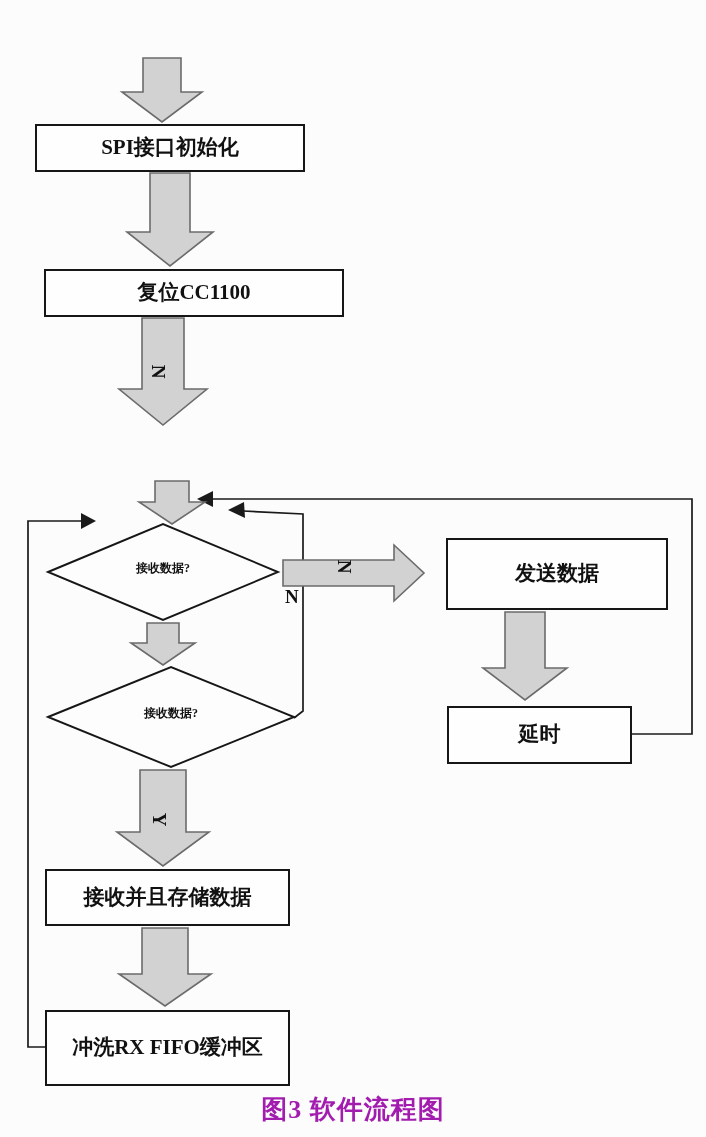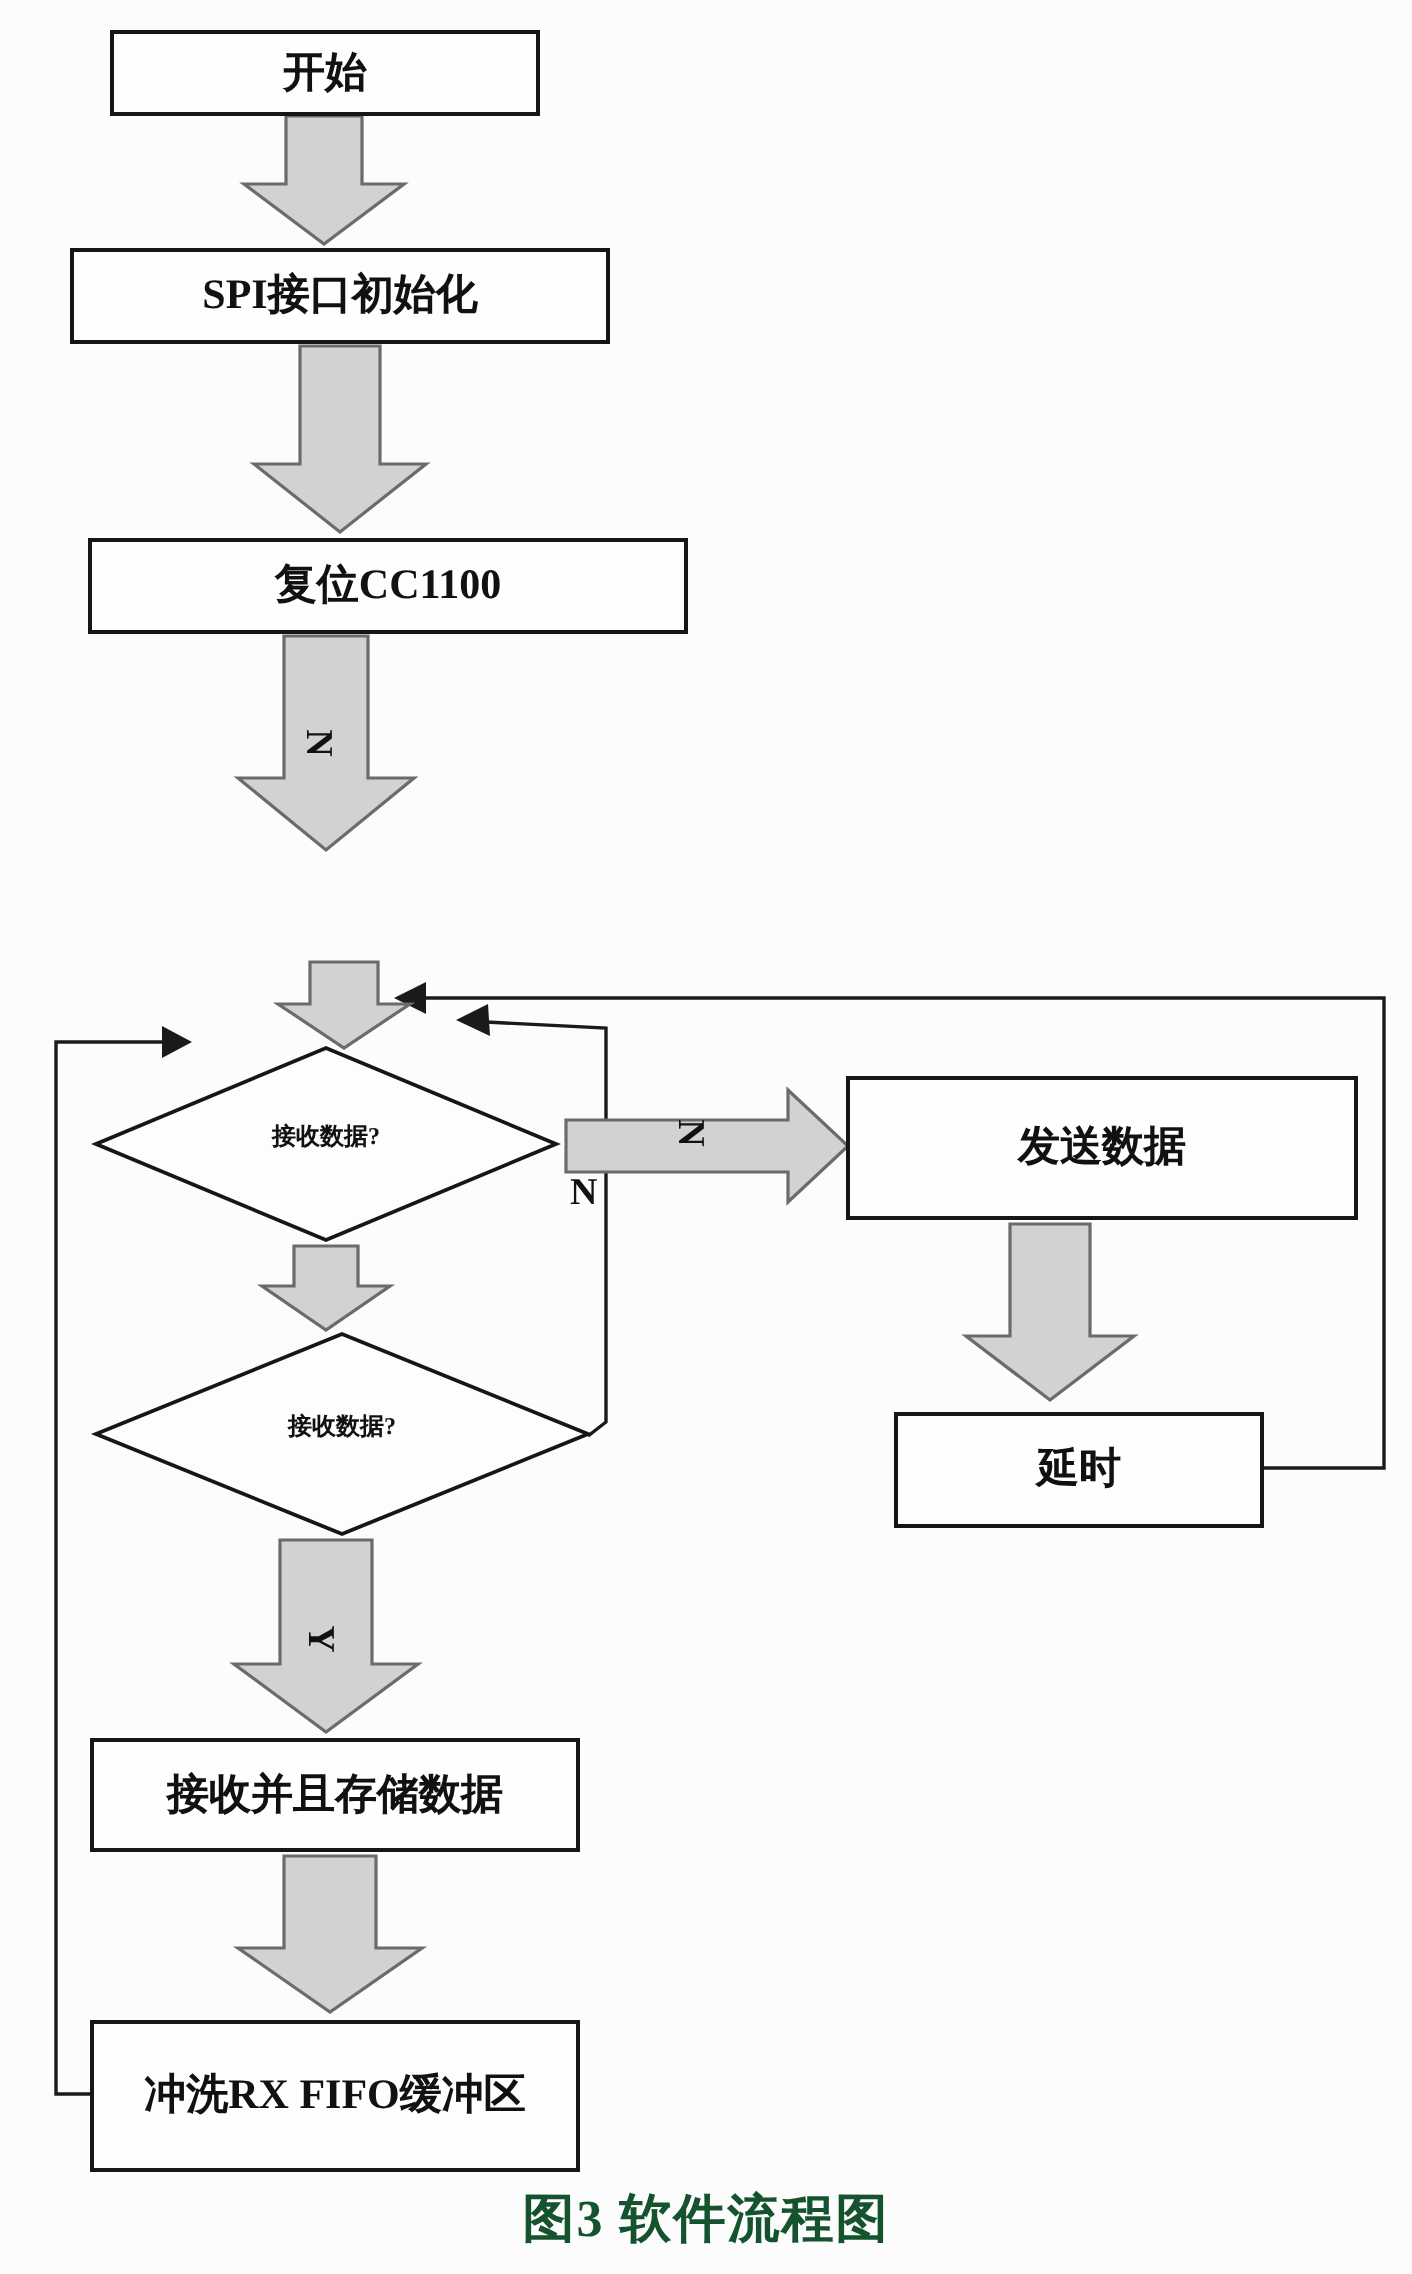--- a/index.html
+++ b/index.html
@@ -22,21 +22,21 @@
   }
   .dtext {
     position:absolute; font-weight:bold; font-size:12px; text-align:center;
   }
   .lbl {
     position:absolute; font-weight:bold; font-size:19px; line-height:1;
   }
   .rot { transform:rotate(90deg); transform-origin:center center; }
   .caption {
     position:absolute; left:0; top:1092px; width:100%;
-    text-align:center; font-weight:bold; font-size:26px; color:#14532d;
+    text-align:center; font-weight:bold; font-size:26px; color:#a21caf;
     letter-spacing:1px;
   }
 </style>
 </head>
 <body>
 
 <div class="canvas">
 
   <svg class="layer" width="706" height="1137" viewBox="0 0 706 1137">
 
@@ -56,34 +56,31 @@
     <polygon class="blockarrow" points="283,560 394,560 394,545 424,573 394,601 394,586 283,586"></polygon>
     <polygon class="blockarrow" points="505,612 545,612 545,668 567,668 525,700 483,668 505,668"></polygon>
     <polygon class="blockarrow" points="147,623 179,623 179,643 195,643 163,665 131,643 147,643"></polygon>
     <polygon class="blockarrow" points="140,770 186,770 186,832 209,832 163,866 117,832 140,832"></polygon>
     <polygon class="blockarrow" points="142,928 188,928 188,974 211,974 165,1006 119,974 142,974"></polygon>
 
     <polygon class="diamond" points="48,572 163,524 278,572 163,620"></polygon>
     <polygon class="diamond" points="48,717 171,667 294,717 171,767"></polygon>
   </svg>
 
-  <div class="box" style="left:55px; top:15px; width:215px; height:43px;">
-    <span>开始</span>
-  </div>
 
   <div class="box" style="left:35px; top:124px; width:270px; height:48px;text-align:right;">
     <span>SPI接口初始化</span>
   </div>
 
   <div class="box" style="left:10px; top:269px; width:300px; height:48px;margin-left:34px;">
     <span>复位CC1100</span>
   </div>
 
 
-  <div class="box" style="left:423px; top:538px; width:256px; height:72px;text-align:center;">
+  <div class="box" style="left:446px; top:538px; width:222px; height:72px;text-align:center;">
     <span>发送数据</span>
   </div>
 
   <div class="box" style="left:45px; top:869px; width:245px; height:57px;">
     <span>接收并且存储数据</span>
   </div>
 
   <div class="box" style="left:447px; top:706px; width:185px; height:58px;">
     <span>延时</span>
   </div>

